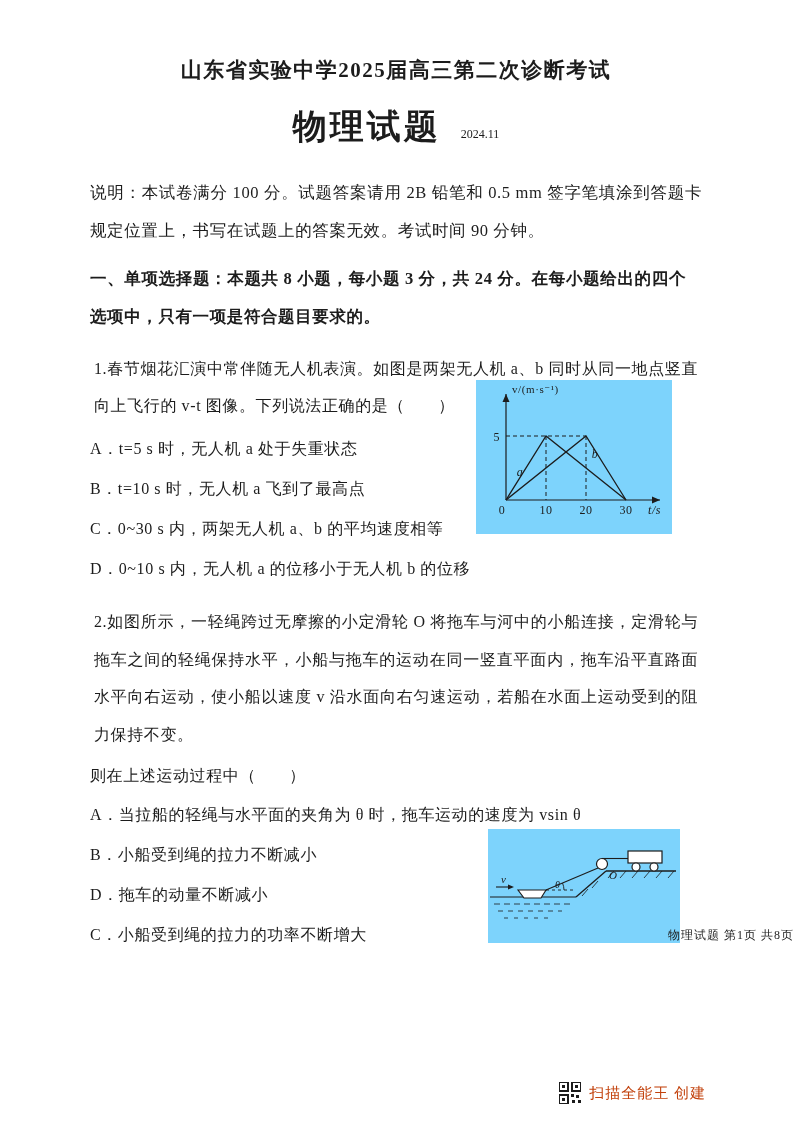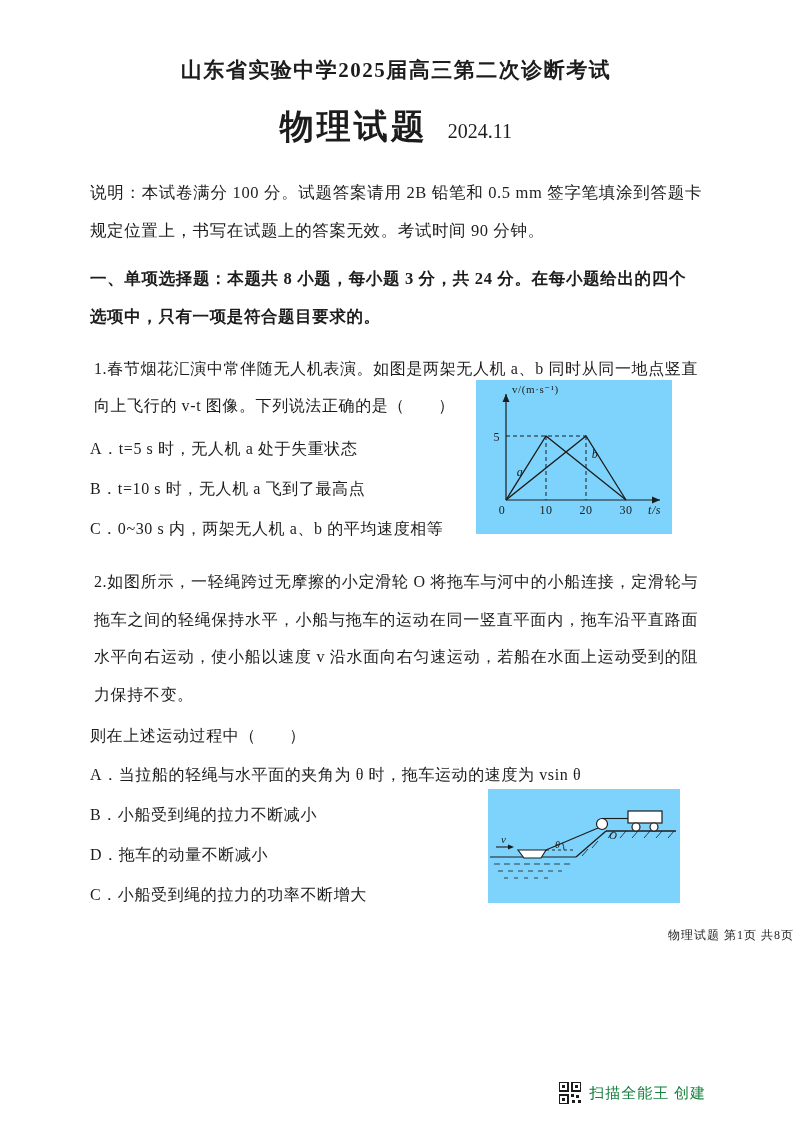--- a/index.html
+++ b/index.html
@@ -24,21 +24,21 @@
   .subject-row{
     text-align:center;
     margin-top:20px;
   }
   .subject{
     font-size:34px;
     font-weight:bold;
     letter-spacing:3px;
   }
   .date{
-    font-size:20px;
+    font-size:12px;
     margin-left:16px;
     margin-top:8px;
   }
   .instructions{
     margin:24px 0 0 0;
     font-size:16.5px;
     line-height:2.3;
     letter-spacing:0.6px;
     text-align:justify;
   }
@@ -103,21 +103,21 @@
     top:1082px;
     right:88px;
     display:flex;
     align-items:center;
     gap:8px;
     color:#8a8a8a;
   }
   .watermark-text{
     font-size:15px;
     letter-spacing:1px;
-    color:#15803d;
+    color:#c2410c;
   }
 </style>
 </head>
 <body>
 
 <div class="page">
 
   <div class="title">山东省实验中学2025届高三第二次诊断考试</div>
 
   <div class="subject-row">
@@ -156,20 +156,21 @@
         <text x="150" y="134" font-size="12" text-anchor="middle">30</text>
         <text x="172" y="134" font-size="12" class="svg-var">t/s</text>
         <text x="44" y="96" font-size="12" class="svg-var" text-anchor="middle">a</text>
         <text x="119" y="78" font-size="12" class="svg-var" text-anchor="middle">b</text>
       </svg>
     </div>
 
     <p class="option">A．t=5 s 时，无人机 a 处于失重状态</p>
     <p class="option">B．t=10 s 时，无人机 a 飞到了最高点</p>
     <p class="option">C．0~30 s 内，两架无人机 a、b 的平均速度相等</p>
+    <p class="option">D．0~10 s 内，无人机 a 的位移小于无人机 b 的位移</p>
   </div>
 
   <div class="question q2">
     <p class="stem">2.如图所示，一轻绳跨过无摩擦的小定滑轮 O 将拖车与河中的小船连接，定滑轮与拖车之间的轻绳保持水平，小船与拖车的运动在同一竖直平面内，拖车沿平直路面水平向右运动，使小船以速度 v 沿水面向右匀速运动，若船在水面上运动受到的阻力保持不变。</p>
     <p class="stem2">则在上述运动过程中（　　）</p>
 
     <div class="fig fig2">
       <svg width="192" height="110" viewBox="0 0 192 110">
 
         <line x1="2" y1="68" x2="88" y2="68" stroke="#1c1c1c" stroke-width="1.2"></line>

